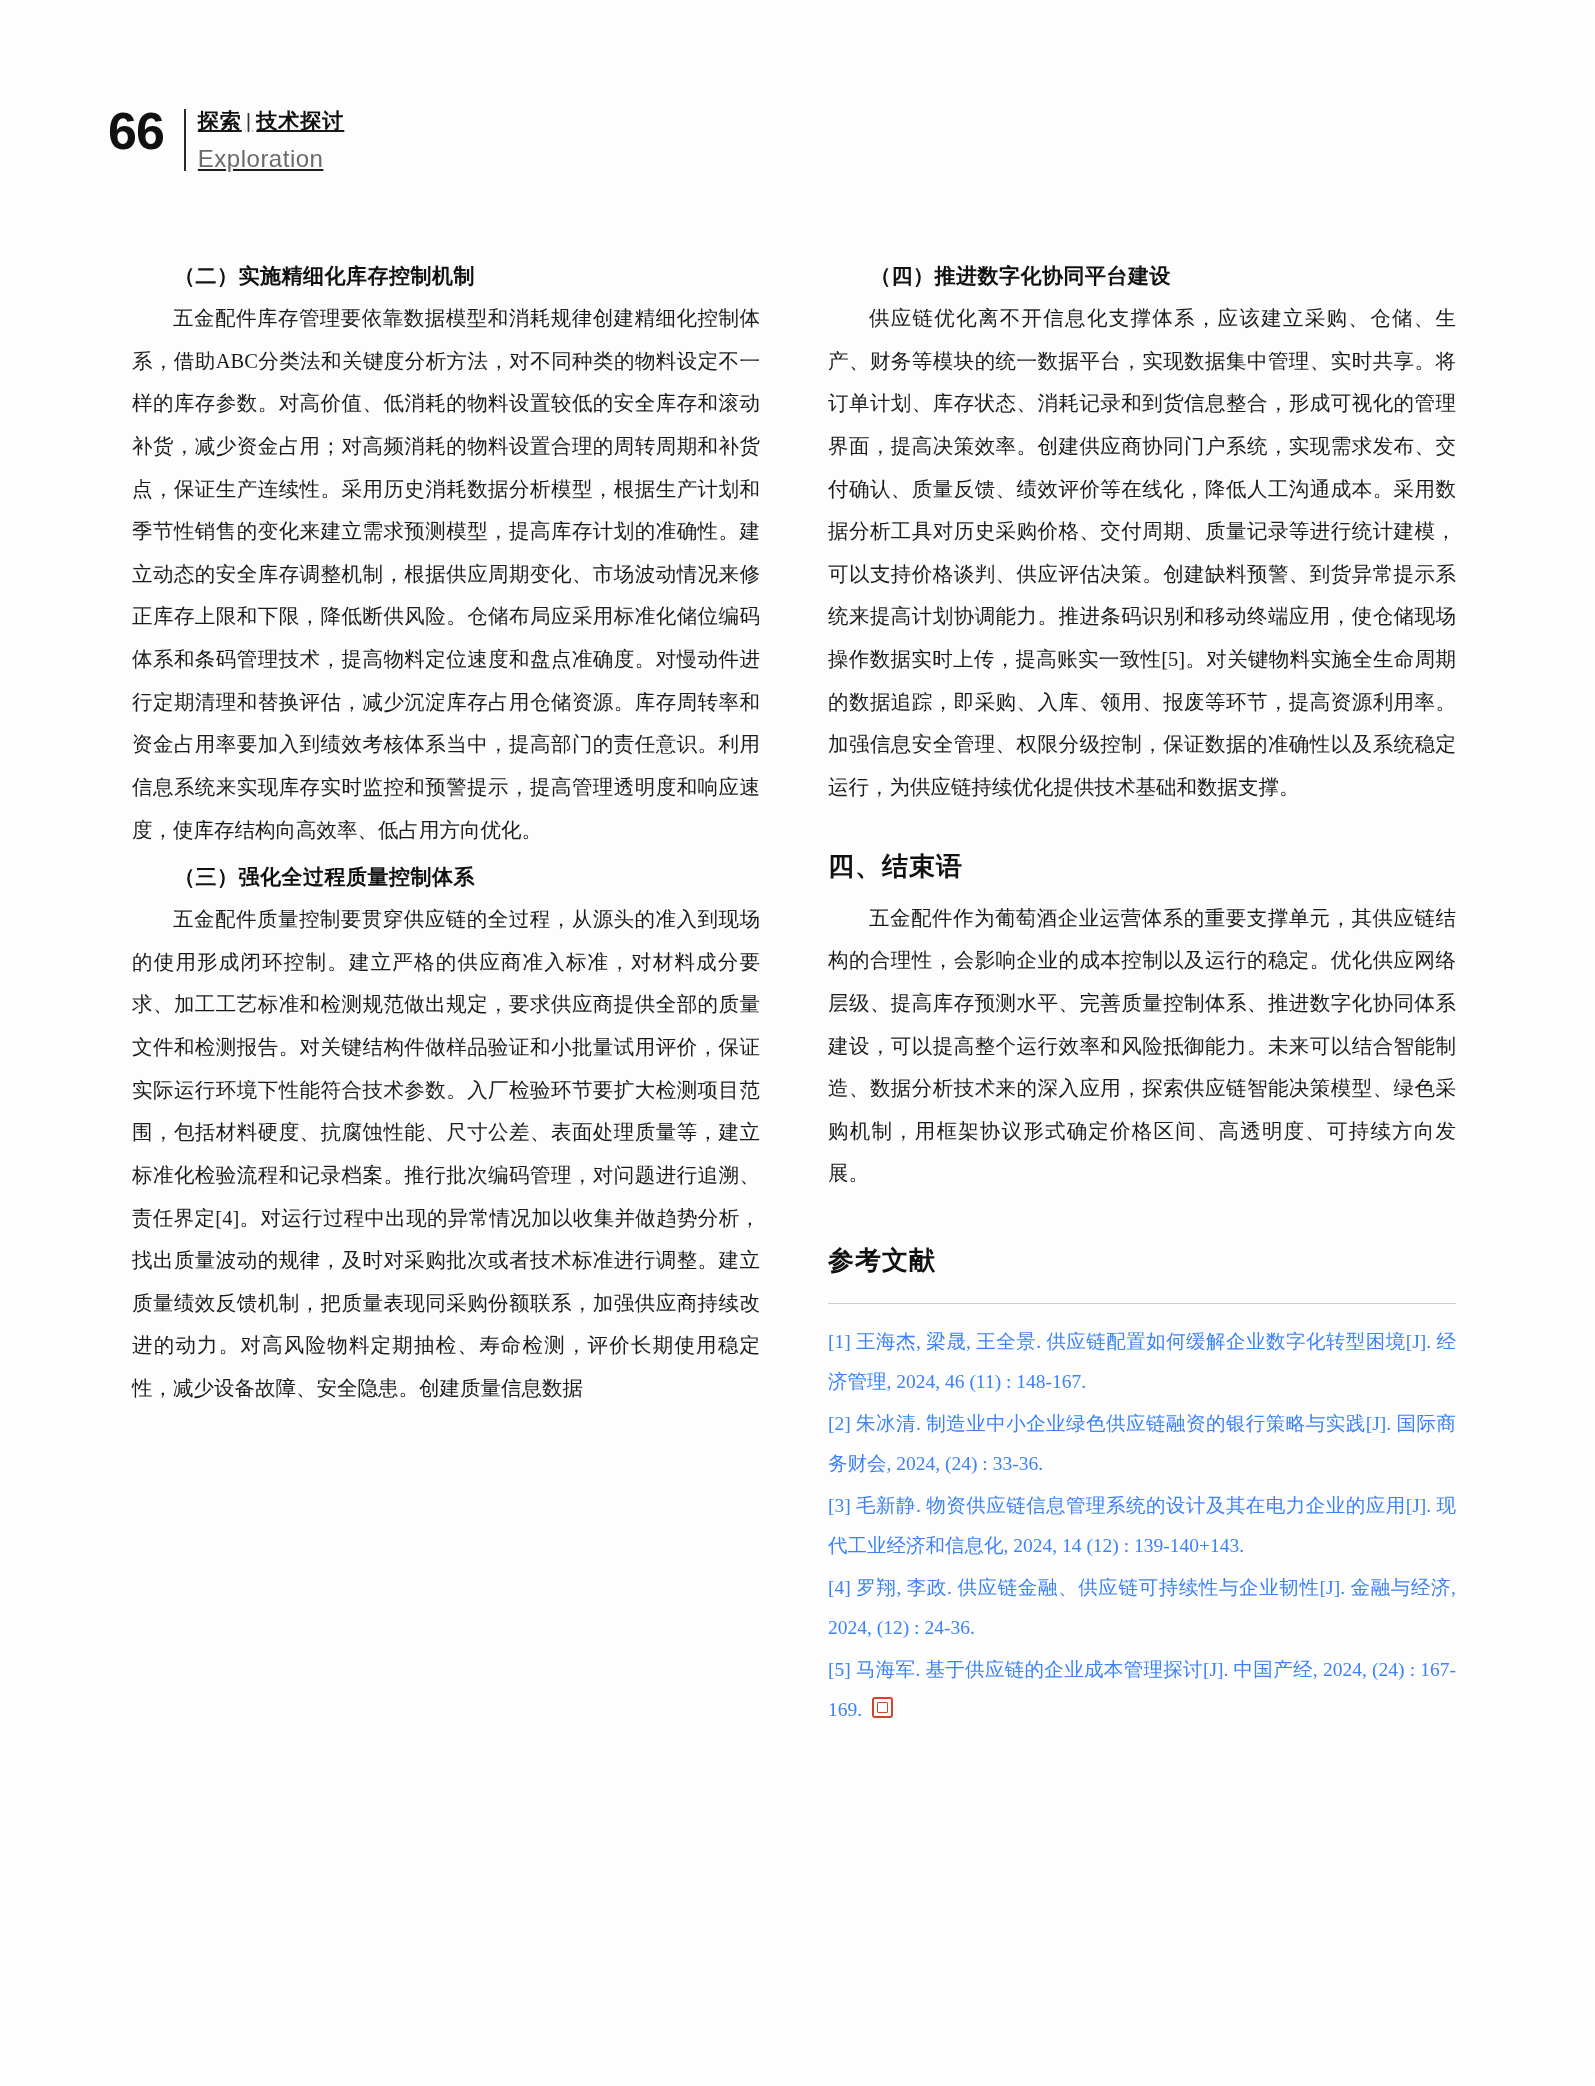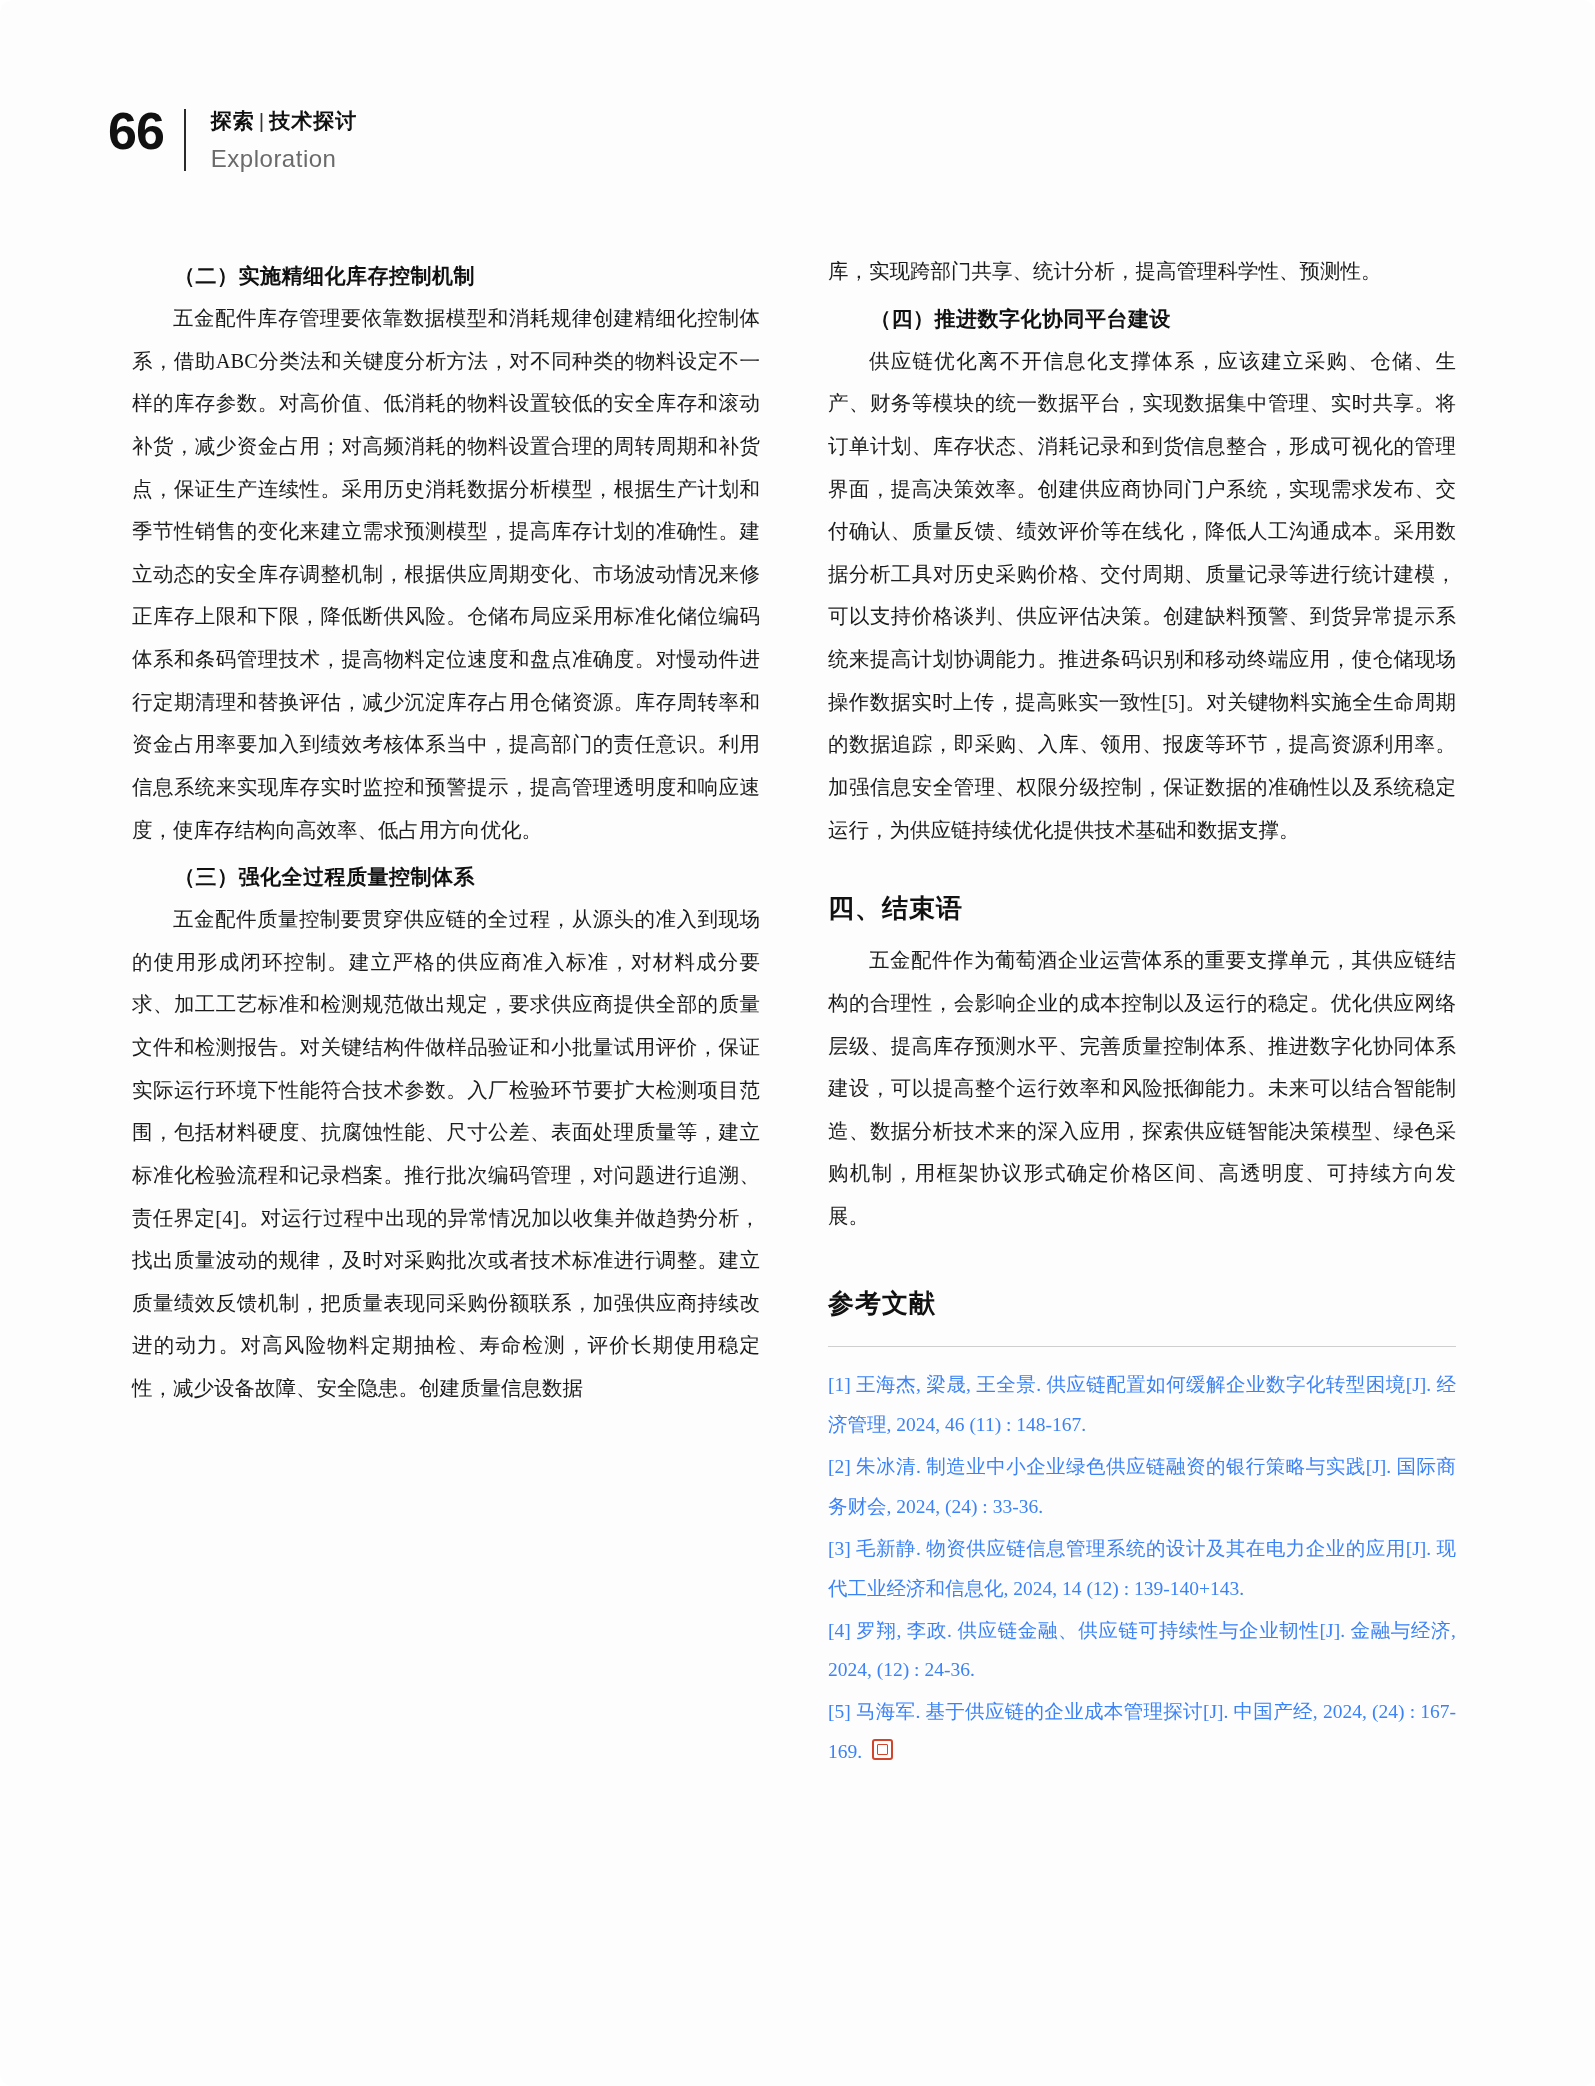--- a/index.html
+++ b/index.html
@@ -38,22 +38,23 @@
     letter-spacing: -1px;
     padding-right: 20px;
   }
   .header-divider {
     width: 2px;
     background: #2b2b2b;
     height: 62px;
     margin-top: 4px;
   }
   .header-texts {
-    padding-left: 25px;
+    padding-left: 12px;
     padding-top: 2px;
+    text-decoration: underline;
   }
   .header-cn {
     font-family: "Liberation Sans", sans-serif;
     font-size: 21px;
     font-weight: 700;
     color: #111;
     letter-spacing: 1px;
     white-space: nowrap;
   }
   .header-cn .sep {
@@ -170,21 +171,20 @@
   </div>
 
   <div class="col col-left">
     <h3 class="sub-head">（二）实施精细化库存控制机制</h3>
     <p class="indent2">五金配件库存管理要依靠数据模型和消耗规律创建精细化控制体系，借助ABC分类法和关键度分析方法，对不同种类的物料设定不一样的库存参数。对高价值、低消耗的物料设置较低的安全库存和滚动补货，减少资金占用；对高频消耗的物料设置合理的周转周期和补货点，保证生产连续性。采用历史消耗数据分析模型，根据生产计划和季节性销售的变化来建立需求预测模型，提高库存计划的准确性。建立动态的安全库存调整机制，根据供应周期变化、市场波动情况来修正库存上限和下限，降低断供风险。仓储布局应采用标准化储位编码体系和条码管理技术，提高物料定位速度和盘点准确度。对慢动件进行定期清理和替换评估，减少沉淀库存占用仓储资源。库存周转率和资金占用率要加入到绩效考核体系当中，提高部门的责任意识。利用信息系统来实现库存实时监控和预警提示，提高管理透明度和响应速度，使库存结构向高效率、低占用方向优化。</p>
     <h3 class="sub-head">（三）强化全过程质量控制体系</h3>
     <p class="indent2">五金配件质量控制要贯穿供应链的全过程，从源头的准入到现场的使用形成闭环控制。建立严格的供应商准入标准，对材料成分要求、加工工艺标准和检测规范做出规定，要求供应商提供全部的质量文件和检测报告。对关键结构件做样品验证和小批量试用评价，保证实际运行环境下性能符合技术参数。入厂检验环节要扩大检测项目范围，包括材料硬度、抗腐蚀性能、尺寸公差、表面处理质量等，建立标准化检验流程和记录档案。推行批次编码管理，对问题进行追溯、责任界定[4]。对运行过程中出现的异常情况加以收集并做趋势分析，找出质量波动的规律，及时对采购批次或者技术标准进行调整。建立质量绩效反馈机制，把质量表现同采购份额联系，加强供应商持续改进的动力。对高风险物料定期抽检、寿命检测，评价长期使用稳定性，减少设备故障、安全隐患。创建质量信息数据</p>
   </div>
 
   <div class="col col-right">
-    <p class="body-text">库，实现跨部门共享、统计分析，提高管理科学性、预测性。</p>
     <h3 class="sub-head">（四）推进数字化协同平台建设</h3>
     <p class="indent2">供应链优化离不开信息化支撑体系，应该建立采购、仓储、生产、财务等模块的统一数据平台，实现数据集中管理、实时共享。将订单计划、库存状态、消耗记录和到货信息整合，形成可视化的管理界面，提高决策效率。创建供应商协同门户系统，实现需求发布、交付确认、质量反馈、绩效评价等在线化，降低人工沟通成本。采用数据分析工具对历史采购价格、交付周期、质量记录等进行统计建模，可以支持价格谈判、供应评估决策。创建缺料预警、到货异常提示系统来提高计划协调能力。推进条码识别和移动终端应用，使仓储现场操作数据实时上传，提高账实一致性[5]。对关键物料实施全生命周期的数据追踪，即采购、入库、领用、报废等环节，提高资源利用率。加强信息安全管理、权限分级控制，保证数据的准确性以及系统稳定运行，为供应链持续优化提供技术基础和数据支撑。</p>
 
     <h2 class="section-head">四、结束语</h2>
     <p class="indent2">五金配件作为葡萄酒企业运营体系的重要支撑单元，其供应链结构的合理性，会影响企业的成本控制以及运行的稳定。优化供应网络层级、提高库存预测水平、完善质量控制体系、推进数字化协同体系建设，可以提高整个运行效率和风险抵御能力。未来可以结合智能制造、数据分析技术来的深入应用，探索供应链智能决策模型、绿色采购机制，用框架协议形式确定价格区间、高透明度、可持续方向发展。</p>
 
     <h2 class="ref-head">参考文献</h2>
     <div class="ref-rule"></div>
     <div class="ref-list">
       <p class="ref-item">[1] 王海杰, 梁晟, 王全景. 供应链配置如何缓解企业数字化转型困境[J]. 经济管理, 2024, 46 (11) : 148-167.</p>

